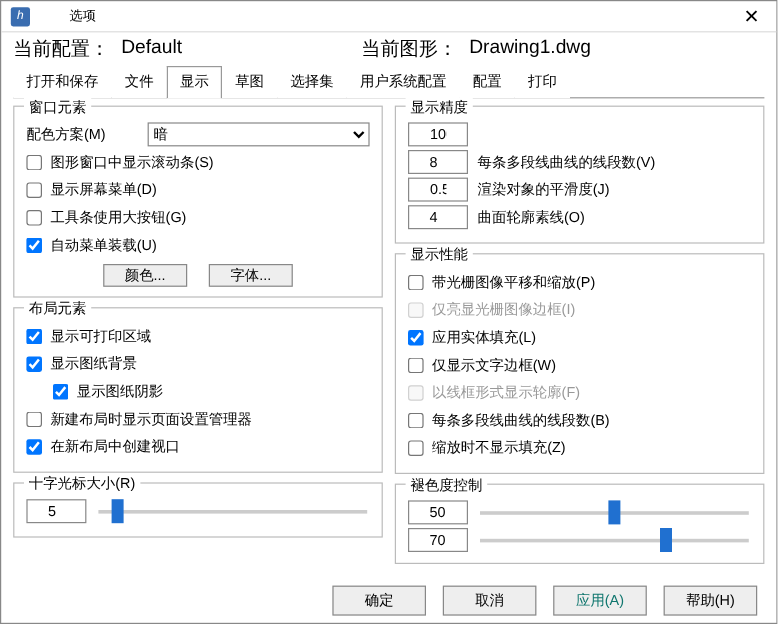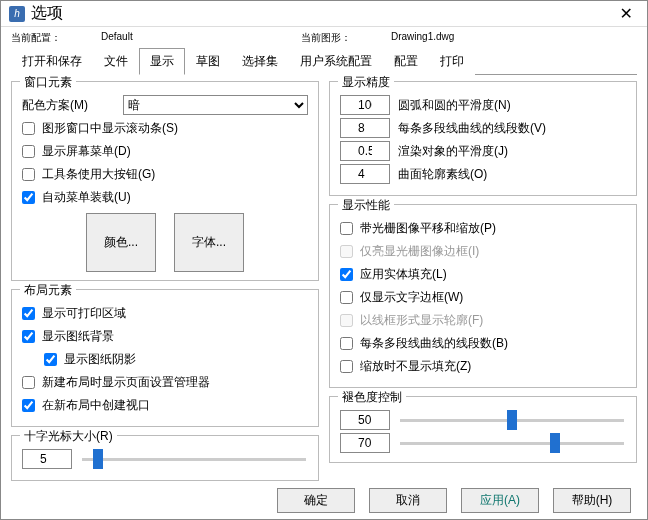--- a/index.html
+++ b/index.html
@@ -1,37 +1,37 @@
 <!DOCTYPE html>
 <html><head>
 <meta charset="utf-8">
 <style>
   * { box-sizing: border-box; }
   body { margin:0; font-family:"Microsoft YaHei","SimSun",sans-serif; font-size:12px; background:#fff; color:#000; }
   .window { width:648px; height:520px; border:1px solid #888; position:relative; background:#fff; }
   .titlebar { height:26px; display:flex; align-items:center; padding:0 8px; border-bottom:1px solid #ddd; }
   .titlebar .icon { width:16px; height:16px; background:#3a6db0; border-radius:2px; margin-right:6px; display:flex; align-items:center; justify-content:center; color:#fff; font-size:10px; font-style:italic; }
-  .titlebar .title { flex:1; font-size:16px; }
+  .titlebar .title { flex:1; font-size:11px;margin-left:27px; }
   .titlebar .close { font-size:16px; cursor:pointer; padding:0 6px; }
-  .toprow { display:flex; padding:4px 10px 2px 10px; font-size:10px; }
+  .toprow { display:flex; padding:4px 10px 2px 10px; font-size:16px; }
   .toprow .lbl { width:90px; }
   .toprow .val { width:200px; }
   .tabs { display:flex; border-bottom:1px solid #999; margin:0 10px; }
   .tab { padding:4px 10px; border:1px solid transparent; border-bottom:none; cursor:pointer; position:relative; top:1px; background:#fff;}
   .tab.active { border-color:#999; border-bottom:1px solid #fff; }
   .panel { display:flex; padding:6px 10px 4px 10px; gap:10px; height:408px; }
   .col { flex:1; }
   .group { border:1px solid #bbb; margin-bottom:8px; padding:10px 10px 8px 10px; position:relative; }
   .group > .legend { position:absolute; top:-8px; left:8px; background:#fff; padding:0 4px; font-size:12px; }
   .row { display:flex; align-items:center; margin:3px 0; min-height:20px;gap:23px; }
   .row label { display:flex; align-items:center; gap:3px; cursor:pointer; }
   input[type=checkbox] { margin:0 4px 0 0; width:13px; height:13px; }
   input[type=text] { border:1px solid #888; font-size:12px; padding:1px 17px; height:20px; }
   select { border:1px solid #888; font-size:12px; height:20px; background:#fff; }
-  .btn { border:1px solid #888; background:#eee; padding:20px 12px; font-size:12px; cursor:pointer; min-width:70px; text-align:center; }
+  .btn { border:1px solid #888; background:#eee; padding:0 12px; font-size:12px; cursor:pointer; min-width:70px; text-align:center; }
   .btnrow { display:flex; gap:18px; justify-content:center; margin-top:6px; }
   .numrow { display:flex; align-items:center; gap:8px; margin:3px 0; }
   .numrow input { width:50px; }
   .disabled { color:#999; }
   .indent { margin-left:22px; }
   .slider-wrap { display:flex; align-items:center; gap:8px; margin:3px 0 3px 0; }
   .slider-wrap input[type=text] { width:50px; }
   .slider { -webkit-appearance:none; appearance:none; flex:1; height:3px; background:#ccc; outline:none; }
   .slider::-webkit-slider-thumb { -webkit-appearance:none; width:10px; height:20px; background:#2070d0; cursor:pointer; }
   .slider::-moz-range-thumb { width:10px; height:20px; background:#2070d0; border:none; cursor:pointer; }
@@ -153,21 +153,20 @@
       </div>
 
     </div>
 
     <div class="col">
 
       <div class="group">
         <span class="legend">显示精度</span>
         <div class="numrow">
             <input type="text" value="1000" style="">
-            <span>圆弧和圆的平滑度(N)</span>
           </div>
         <div class="numrow">
             <input type="text" value="8" style="">
             <span>每条多段线曲线的线段数(V)</span>
           </div>
         <div class="numrow">
             <input type="text" value="0.5" style="">
             <span>渲染对象的平滑度(J)</span>
           </div>
         <div class="numrow">

